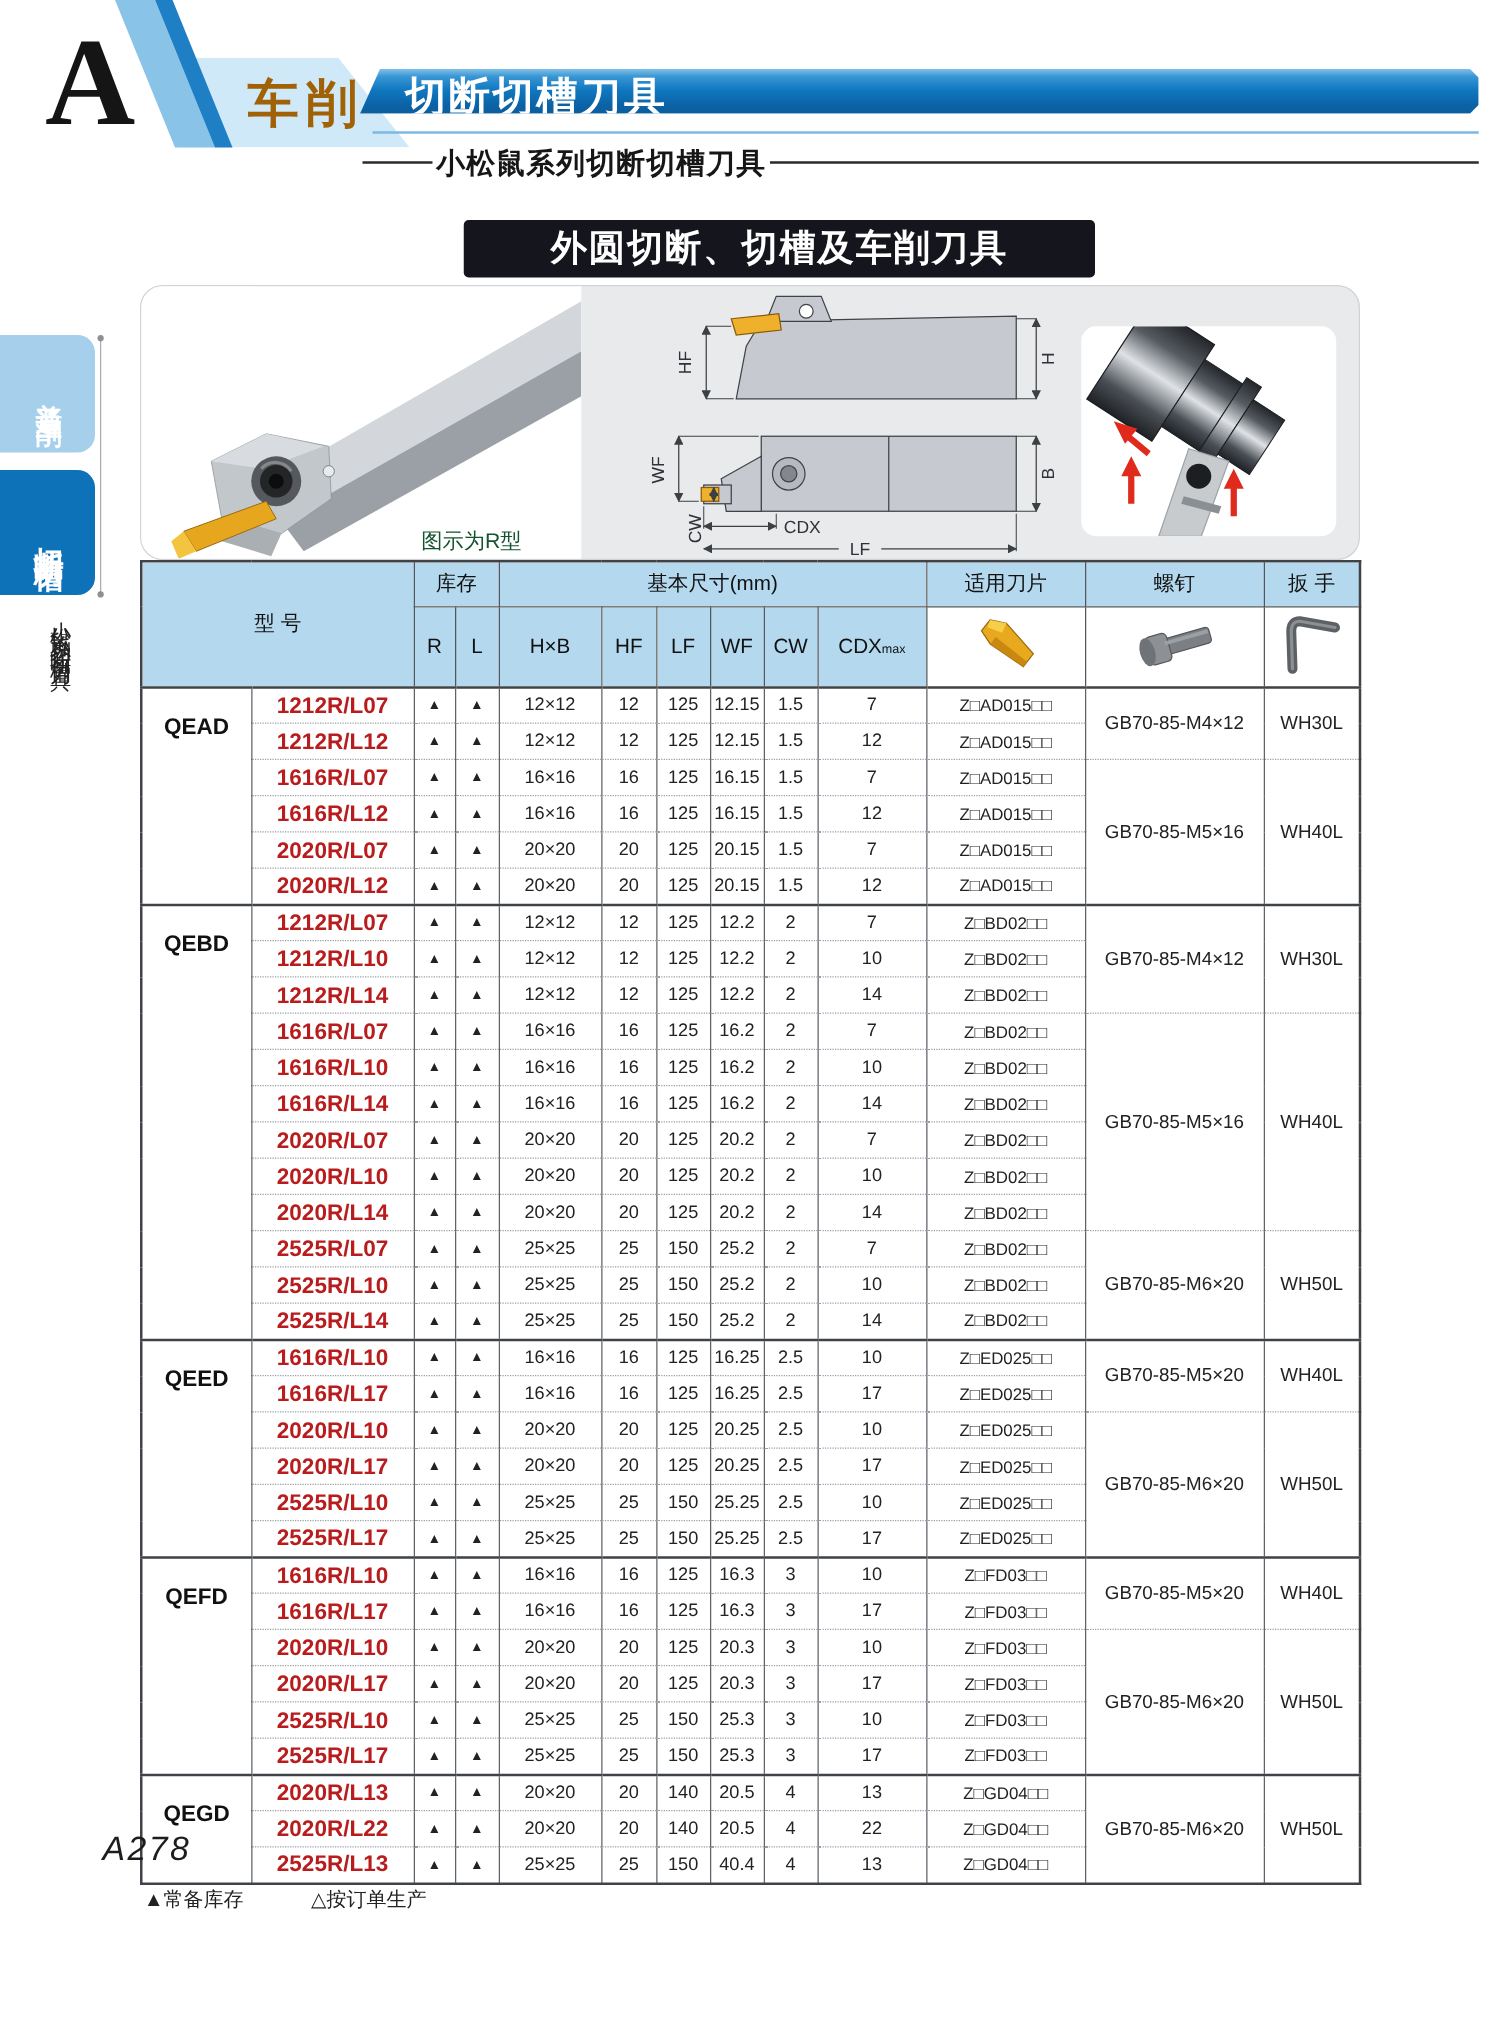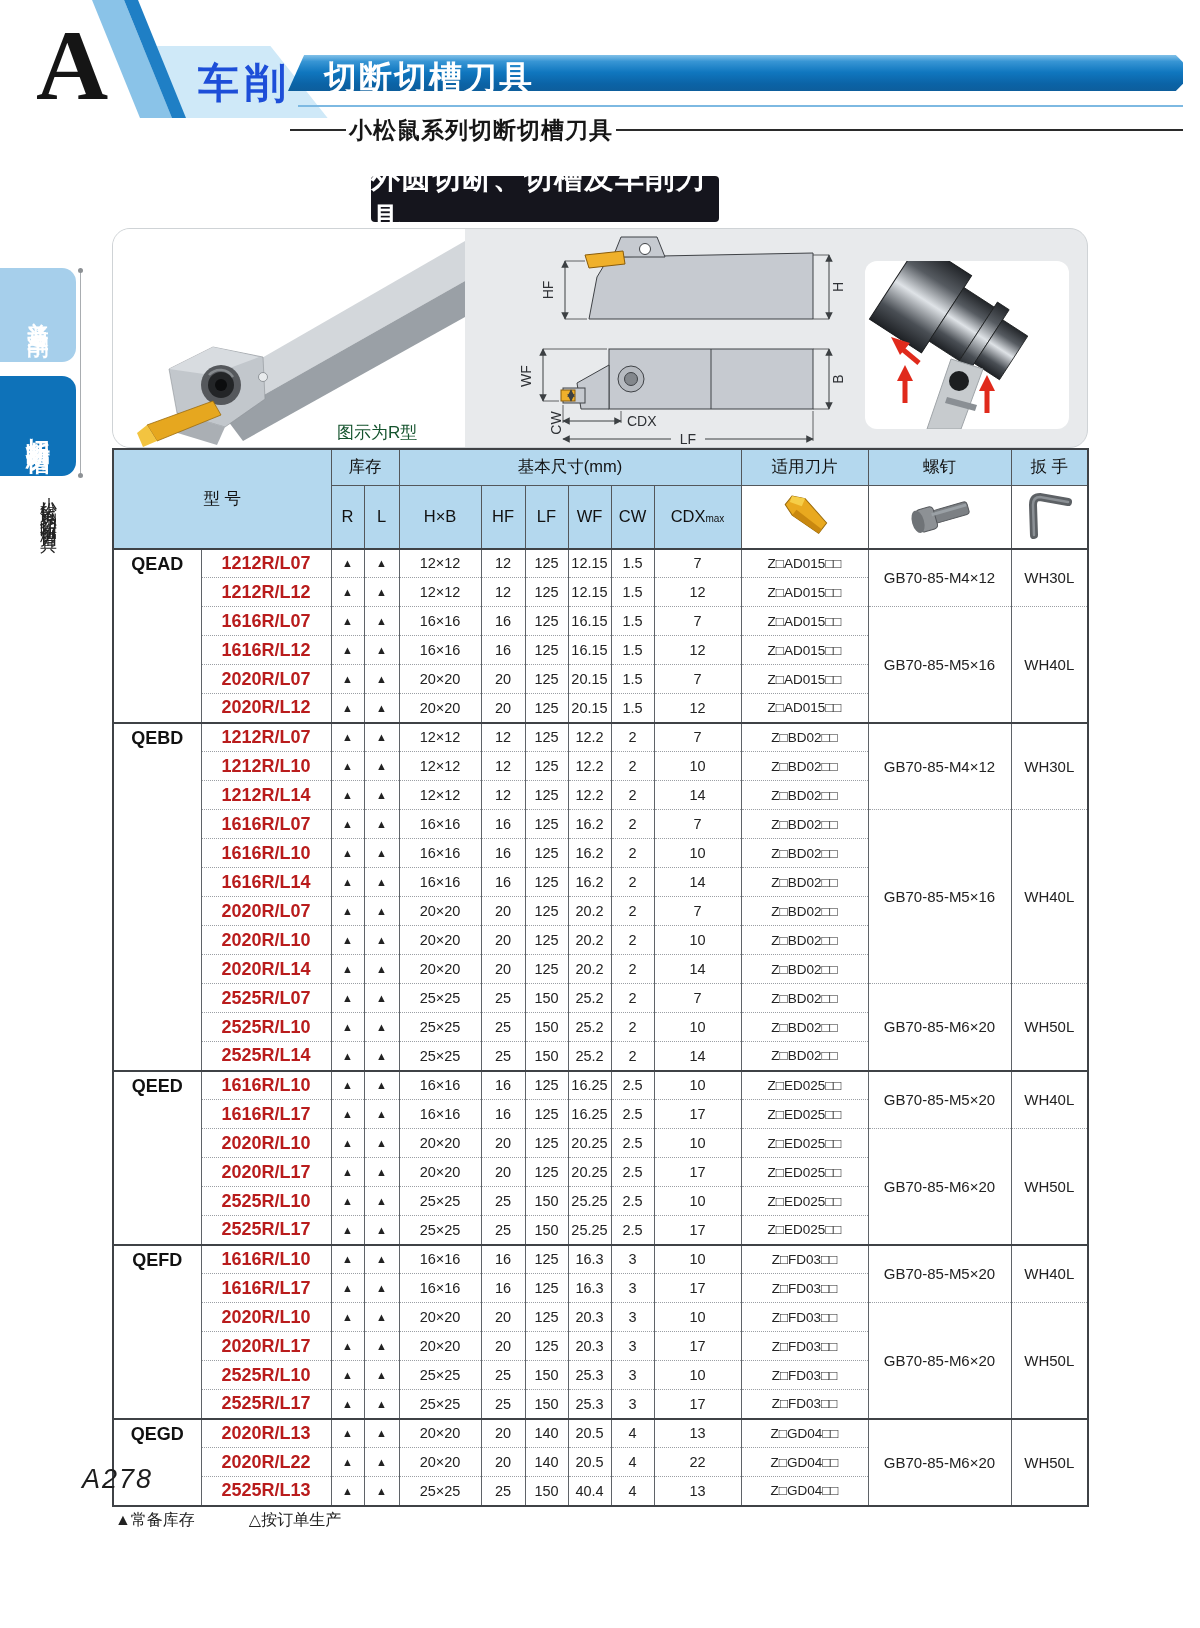--- a/index.html
+++ b/index.html
@@ -4,33 +4,33 @@
 <style>
   html,body{margin:0;padding:0;background:#ffffff;}
   body{font-family:"Liberation Sans","DejaVu Sans",sans-serif;}
   .page{position:relative;width:1200px;height:1628px;background:#fff;overflow:hidden;}
 
   
   .letter-a{position:absolute;left:36px;top:16px;font-family:"Liberation Serif","DejaVu Serif",serif;
     font-weight:bold;font-size:100px;line-height:1;color:#151515;}
   .cat-box{position:absolute;left:122px;top:46px;width:212px;height:72px;background:#cfe9f8;
     clip-path:polygon(3% 0,70% 0,97% 100%,11% 100%);}
-  .cat-box span{position:absolute;left:76px;top:10px;font-size:41px;font-weight:bold;color:#1d4ed8;letter-spacing:6px;}
+  .cat-box span{position:absolute;left:76px;top:10px;font-size:41px;font-weight:bold;color:#a16207;letter-spacing:6px;}
   .hdr-bands{position:absolute;left:0;top:0;pointer-events:none;}
   .banner{position:absolute;left:288px;top:55px;width:895px;height:36px;
     background:linear-gradient(180deg,#82c1e8 0%,#3795d4 18%,#1077bf 48%,#0b63a6 80%,#0d5e9c 100%);
     clip-path:polygon(1.8% 0,99.2% 0,100% 20%,100% 80%,99.2% 100%,0 100%);}
   .banner span{display:block;padding-left:36px;line-height:46px;font-size:33px;font-weight:bold;color:#fff;letter-spacing:2px;}
   .banner-line{position:absolute;left:298px;top:105px;width:885px;height:2px;background:#7db9e2;}
   .subtitle{position:absolute;left:290px;top:114px;width:893px;height:32px;display:flex;align-items:center;}
   .subtitle .ln{height:2.5px;background:#2b2b2b;}
   .subtitle .ln1{width:56px;}
   .subtitle .ln2{flex:1;}
   .subtitle .txt{font-size:23px;font-weight:bold;color:#161616;padding:0 3px;letter-spacing:1px;}
-  .black-bar{position:absolute;left:371px;top:176px;width:348px;height:46px;background:#15151d;border-radius:4px;
+  .black-bar{position:absolute;left:371px;top:176px;width:505px;height:46px;background:#15151d;border-radius:4px;
     display:flex;align-items:center;justify-content:center;font-size:29px;font-weight:bold;color:#fff;letter-spacing:1.5px;}
 
   
   .side-tab{position:absolute;left:0;width:76px;border-radius:0 14px 14px 0;display:flex;align-items:center;justify-content:center;}
   .side-tab span{writing-mode:vertical-rl;text-orientation:upright;color:#fff;font-weight:bold;letter-spacing:5px;}
   .tab-light{top:268px;height:94px;background:#a6cfeb;}
   .tab-light span{font-size:21px;}
   .tab-dark{top:376px;height:100px;background:#0e72b9;}
   .tab-dark span{font-size:24px;letter-spacing:4px;}
   .side-rail{position:absolute;left:80px;top:268px;width:1px;height:208px;background:#a9adb1;}
@@ -55,21 +55,21 @@
   #ptable thead th,#ptable thead td{border:1px solid #53575b;margin-left:45px;}
   #ptable thead th{background:#b4d8ee;font-weight:normal;font-size:16.5px;color:#111;}
   #ptable thead td{background:#fff;}
   #ptable thead tr.hr1{height:36px;}
   #ptable thead tr.hr2{height:62px;}
   #ptable thead .cdx-sub{font-size:10px;}
   #ptable tbody tr{height:29px;}
   #ptable tbody td{border:1px solid #5f6368;border-top:1px dotted #9b9fa4;border-bottom:none;
     font-size:14.5px;color:#222;}
   #ptable tbody tr.sec-start td{border-top:2px solid #3f4246;}
-  #ptable tbody td.group{font-weight:bold;font-size:18px;vertical-align:top;padding-top:4px;color:#111;}
+  #ptable tbody td.group{font-weight:bold;font-size:18px;vertical-align:top;padding-top:20px;color:#111;}
   #ptable tbody td.model{font-weight:bold;font-size:18px;color:#b91c1c;}
   #ptable tbody td.tri{font-size:11px;}
   #ptable tbody td.ins{font-size:13.5px;}
   #ptable tbody td.screw,#ptable tbody td.wrench{font-size:15px;}
 
   .footnotes{position:absolute;left:115px;top:1510px;font-size:16px;color:#222;}
   .footnotes span{margin-right:54px;}
   .page-number{position:absolute;left:82px;top:1464px;font-size:27px;font-style:italic;color:#1d1d1d;letter-spacing:2px;}
 </style>
 </head>

